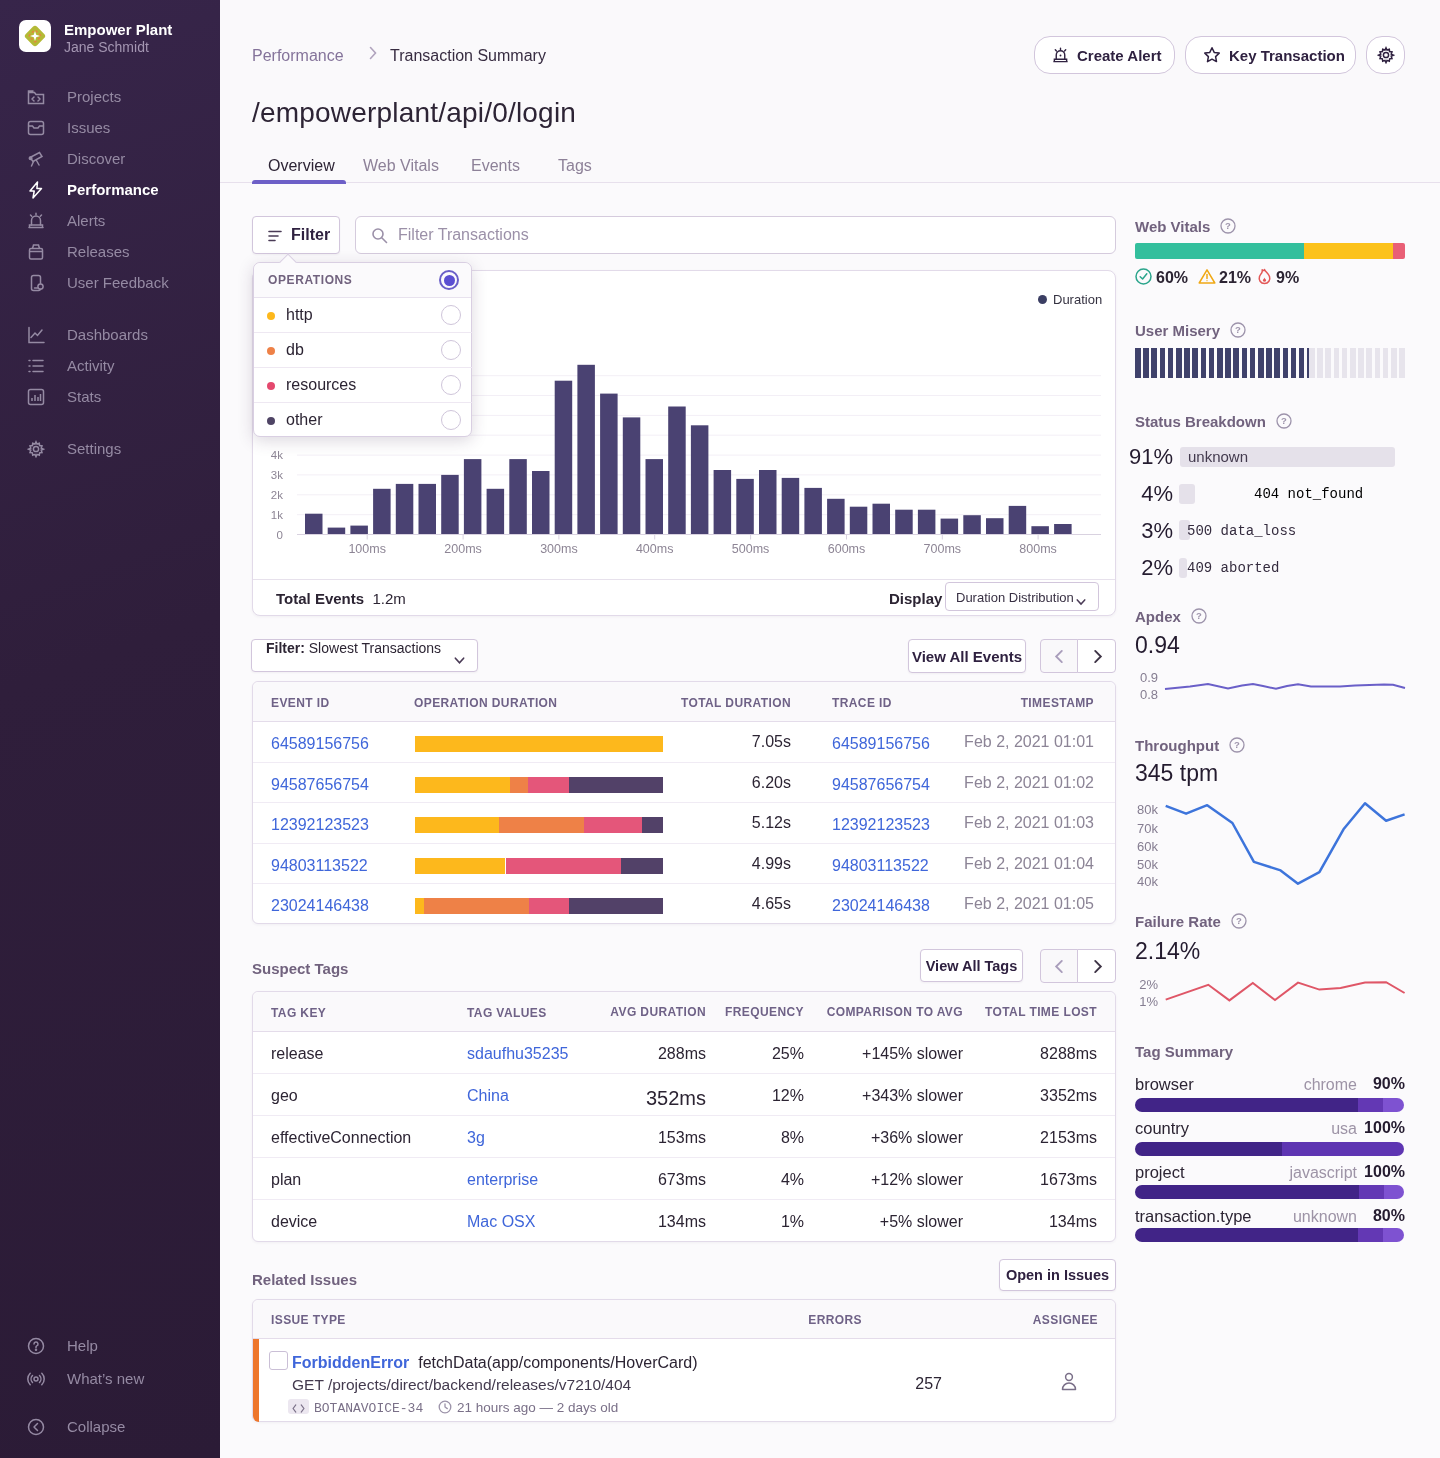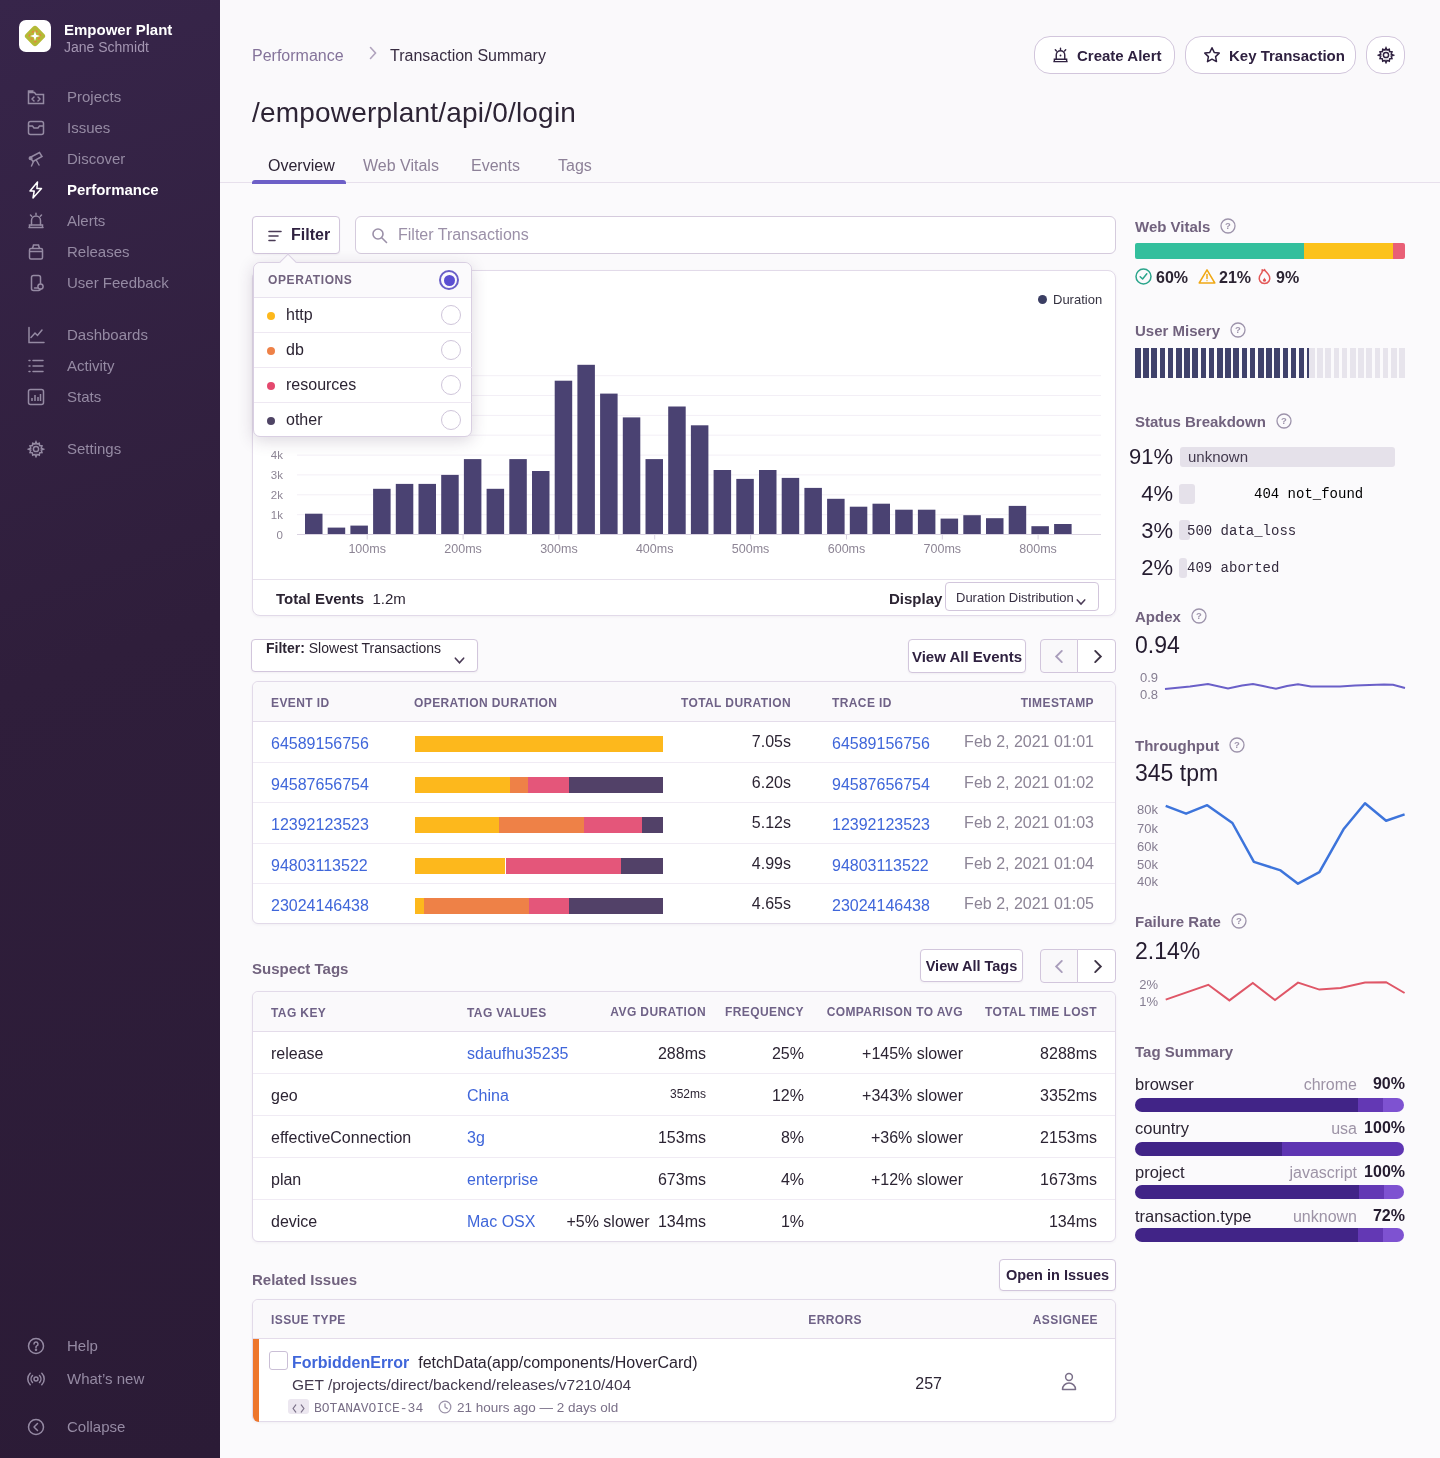--- a/index.html
+++ b/index.html
@@ -426,21 +426,21 @@
       <span style="position:absolute;left:18px;top:13px;font-size:16px;color:#2c2433;">release</span>
       <span class="link" style="position:absolute;left:214px;top:13px;font-size:16px;">sdaufhu35235</span>
       <span style="position:absolute;left:0;top:13px;width:453px;text-align:right;font-size:16px;color:#2c2433;">288ms</span>
       <span style="position:absolute;left:0;top:13px;width:551px;text-align:right;font-size:16px;color:#2c2433;">25%</span>
       <span style="position:absolute;left:0;top:13px;width:710px;text-align:right;font-size:16px;color:#2c2433;">+145% slower</span>
       <span style="position:absolute;left:0;top:13px;width:844px;text-align:right;font-size:16px;color:#2c2433;">8288ms</span>
     </div>
     <div style="position:absolute;left:0;top:82.1px;width:100%;height:42.1px;border-bottom:1px solid #f0ebf4;">
       <span style="position:absolute;left:18px;top:13px;font-size:16px;color:#2c2433;">geo</span>
       <span class="link" style="position:absolute;left:214px;top:13px;font-size:16px;">China</span>
-      <span style="position:absolute;left:0;top:13px;width:453px;text-align:right;font-size:12px;color:#2c2433;">352ms</span>
+      <span style="position:absolute;left:0;top:13px;width:453px;text-align:right;font-size:20px;color:#2c2433;">352ms</span>
       <span style="position:absolute;left:0;top:13px;width:551px;text-align:right;font-size:16px;color:#2c2433;">12%</span>
       <span style="position:absolute;left:0;top:13px;width:710px;text-align:right;font-size:16px;color:#2c2433;">+343% slower</span>
       <span style="position:absolute;left:0;top:13px;width:844px;text-align:right;font-size:16px;color:#2c2433;">3352ms</span>
     </div>
     <div style="position:absolute;left:0;top:124.2px;width:100%;height:42.1px;border-bottom:1px solid #f0ebf4;">
       <span style="position:absolute;left:18px;top:13px;font-size:16px;color:#2c2433;">effectiveConnection</span>
       <span class="link" style="position:absolute;left:214px;top:13px;font-size:16px;">3g</span>
       <span style="position:absolute;left:0;top:13px;width:453px;text-align:right;font-size:16px;color:#2c2433;">153ms</span>
       <span style="position:absolute;left:0;top:13px;width:551px;text-align:right;font-size:16px;color:#2c2433;">8%</span>
       <span style="position:absolute;left:0;top:13px;width:710px;text-align:right;font-size:16px;color:#2c2433;">+36% slower</span>
@@ -452,21 +452,21 @@
       <span style="position:absolute;left:0;top:13px;width:453px;text-align:right;font-size:16px;color:#2c2433;">673ms</span>
       <span style="position:absolute;left:0;top:13px;width:551px;text-align:right;font-size:16px;color:#2c2433;">4%</span>
       <span style="position:absolute;left:0;top:13px;width:710px;text-align:right;font-size:16px;color:#2c2433;">+12% slower</span>
       <span style="position:absolute;left:0;top:13px;width:844px;text-align:right;font-size:16px;color:#2c2433;">1673ms</span>
     </div>
     <div style="position:absolute;left:0;top:208.4px;width:100%;height:42.1px;">
       <span style="position:absolute;left:18px;top:13px;font-size:16px;color:#2c2433;">device</span>
       <span class="link" style="position:absolute;left:214px;top:13px;font-size:16px;">Mac OSX</span>
       <span style="position:absolute;left:0;top:13px;width:453px;text-align:right;font-size:16px;color:#2c2433;">134ms</span>
       <span style="position:absolute;left:0;top:13px;width:551px;text-align:right;font-size:16px;color:#2c2433;">1%</span>
-      <span style="position:absolute;left:0;top:13px;width:710px;text-align:center;font-size:16px;color:#2c2433;">+5% slower</span>
+      <span style="position:absolute;left:0;top:13px;width:710px;text-align:right;font-size:16px;color:#2c2433;">+5% slower</span>
       <span style="position:absolute;left:0;top:13px;width:844px;text-align:right;font-size:16px;color:#2c2433;">134ms</span>
     </div>
   </div>
 
   <div class="sechead" style="left:252px;top:1271px;">Related Issues</div>
   <div class="btn c" style="left:999px;top:1259px;width:117px;height:32px;font-size:14.5px;">Open in Issues</div>
   <div class="panel" style="left:252px;top:1299px;width:864px;height:123px;">
     <div style="position:absolute;left:0;top:0;width:100%;height:39px;background:#faf9fb;border-bottom:1px solid #e4dcea;border-radius:6px 6px 0 0;">
       <span class="th" style="left:18px;top:13px;">ISSUE TYPE</span>
       <span class="th" style="left:0;top:13px;width:609px;text-align:right;">ERRORS</span>
@@ -596,20 +596,20 @@
       <span class="tp">100%</span>
     </div>
   <div class="abs tagbar" style="top:1185px;">
       <span style="width:224px;background:#412487;"></span>
       <span style="width:25px;background:#6338b4;"></span>
       <span style="width:20px;background:#7e52d1;"></span>
     </div>
   <div class="tagrow" style="top:1207px;">
       <span class="tk">transaction.type</span>
       <span class="tv">unknown</span>
-      <span class="tp">72%</span>
+      <span class="tp">80%</span>
     </div>
   <div class="abs tagbar" style="top:1228px;">
       <span style="width:223px;background:#412487;"></span>
       <span style="width:25px;background:#6338b4;"></span>
       <span style="width:21px;background:#7e52d1;"></span>
     </div>
 </div>
 
 </body></html>

